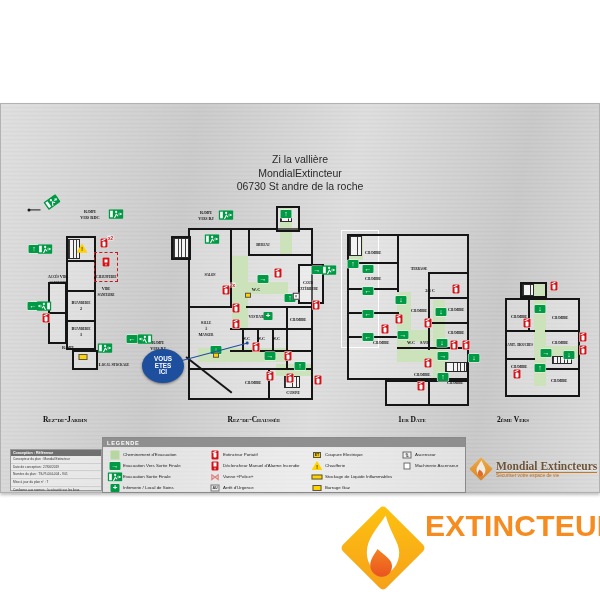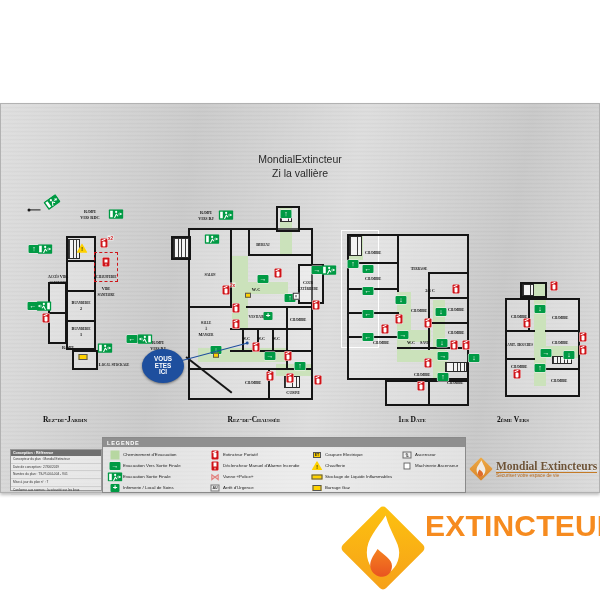--- a/index.html
+++ b/index.html
@@ -95,22 +95,23 @@
   .brand-l2{font-size:30px;font-weight:800;letter-spacing:.2px;color:#f68b1f;line-height:34px;}
 </style>
 </head>
 <body>
 
 <div class="stage">
   <div class="panel">
 
 
     <div class="address">
+      <div>Zi la vallière</div>
       <div>MondialExtincteur</div>
-      <div>Zi la vallière</div>
+      <div>06730 St andre de la roche</div>
     </div>
 
     <div class="floor" style="left: 28px; top: 93px; width: 152px; height: 214px;">
         <div class="green" style="left: 40px; top: 43px; width: 12px; height: 20px;"></div>
         <div class="wall" style="left: 38px; top: 40px; width: 30px; height: 114px;"></div>
         <div class="wall" style="left: 20px; top: 86px; width: 19px; height: 62px;"></div>
         <div class="wall" style="left: 44px; top: 154px; width: 26px; height: 20px;"></div>
         <div class="wline" style="left: 38px; top: 64px; width: 30px; height: 2px;"></div>
         <div class="wline" style="left: 38px; top: 94px; width: 30px; height: 2px;"></div>
         <div class="wline" style="left: 38px; top: 124px; width: 30px; height: 2px;"></div>

